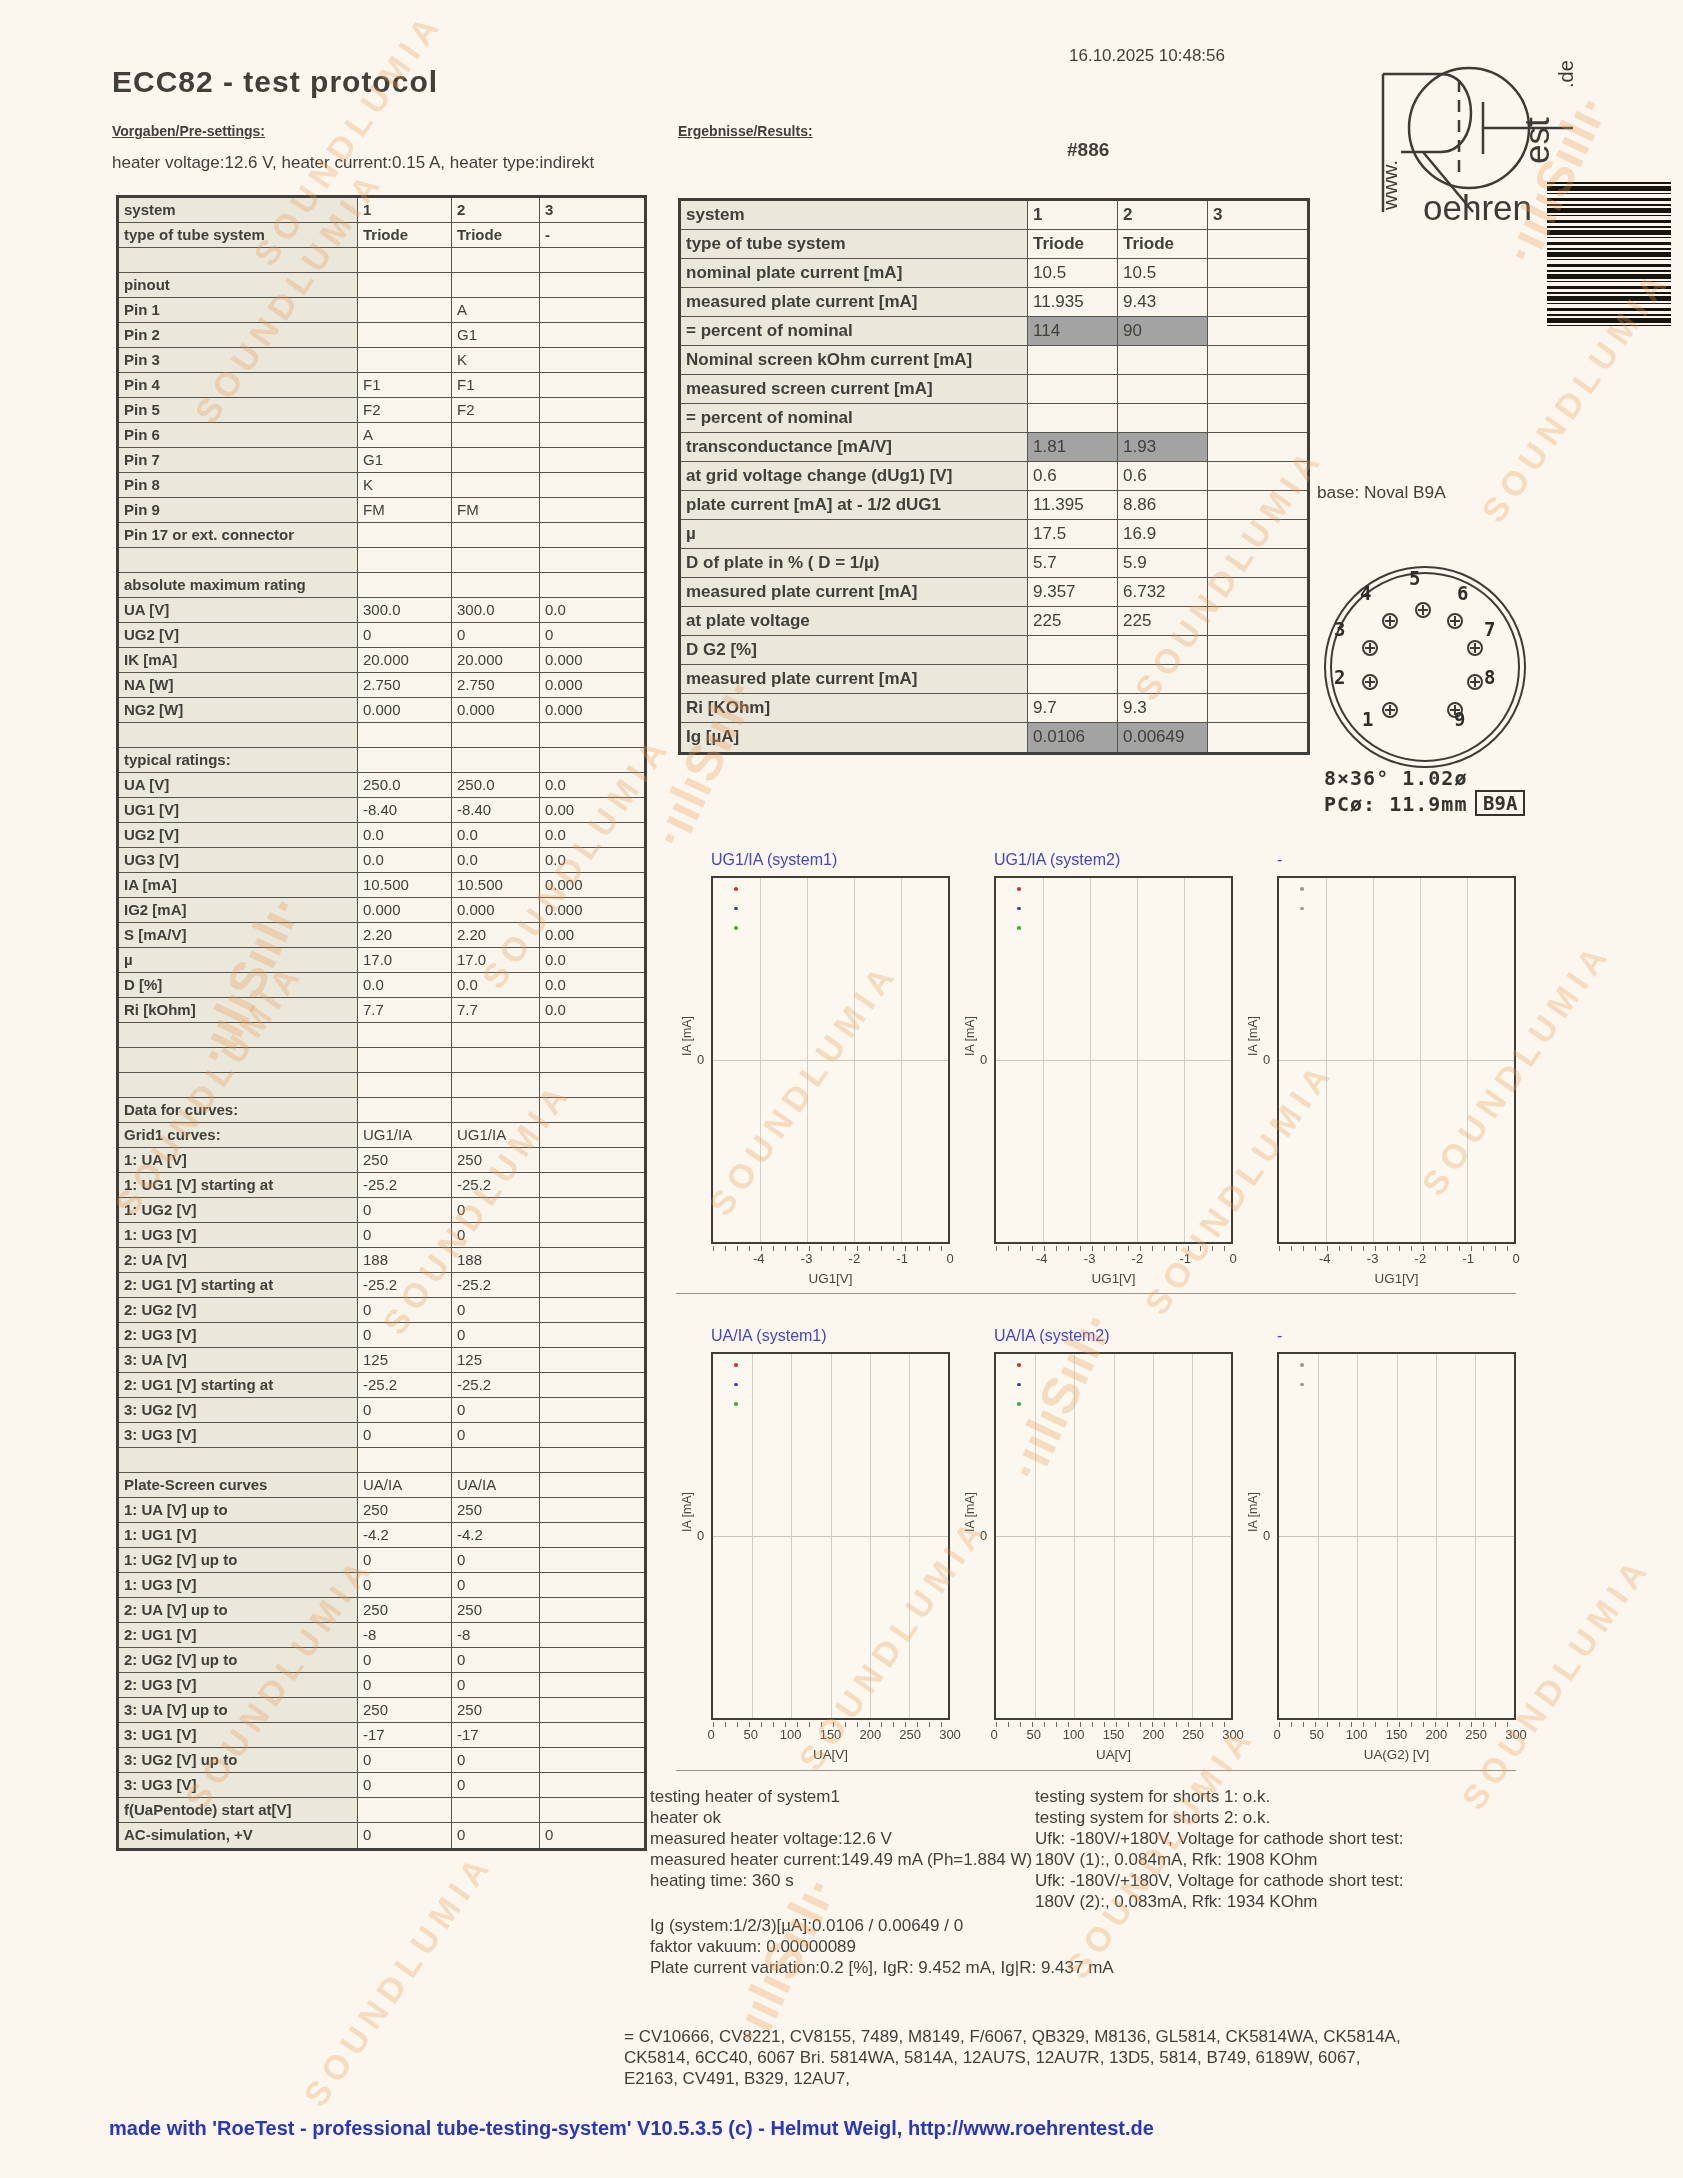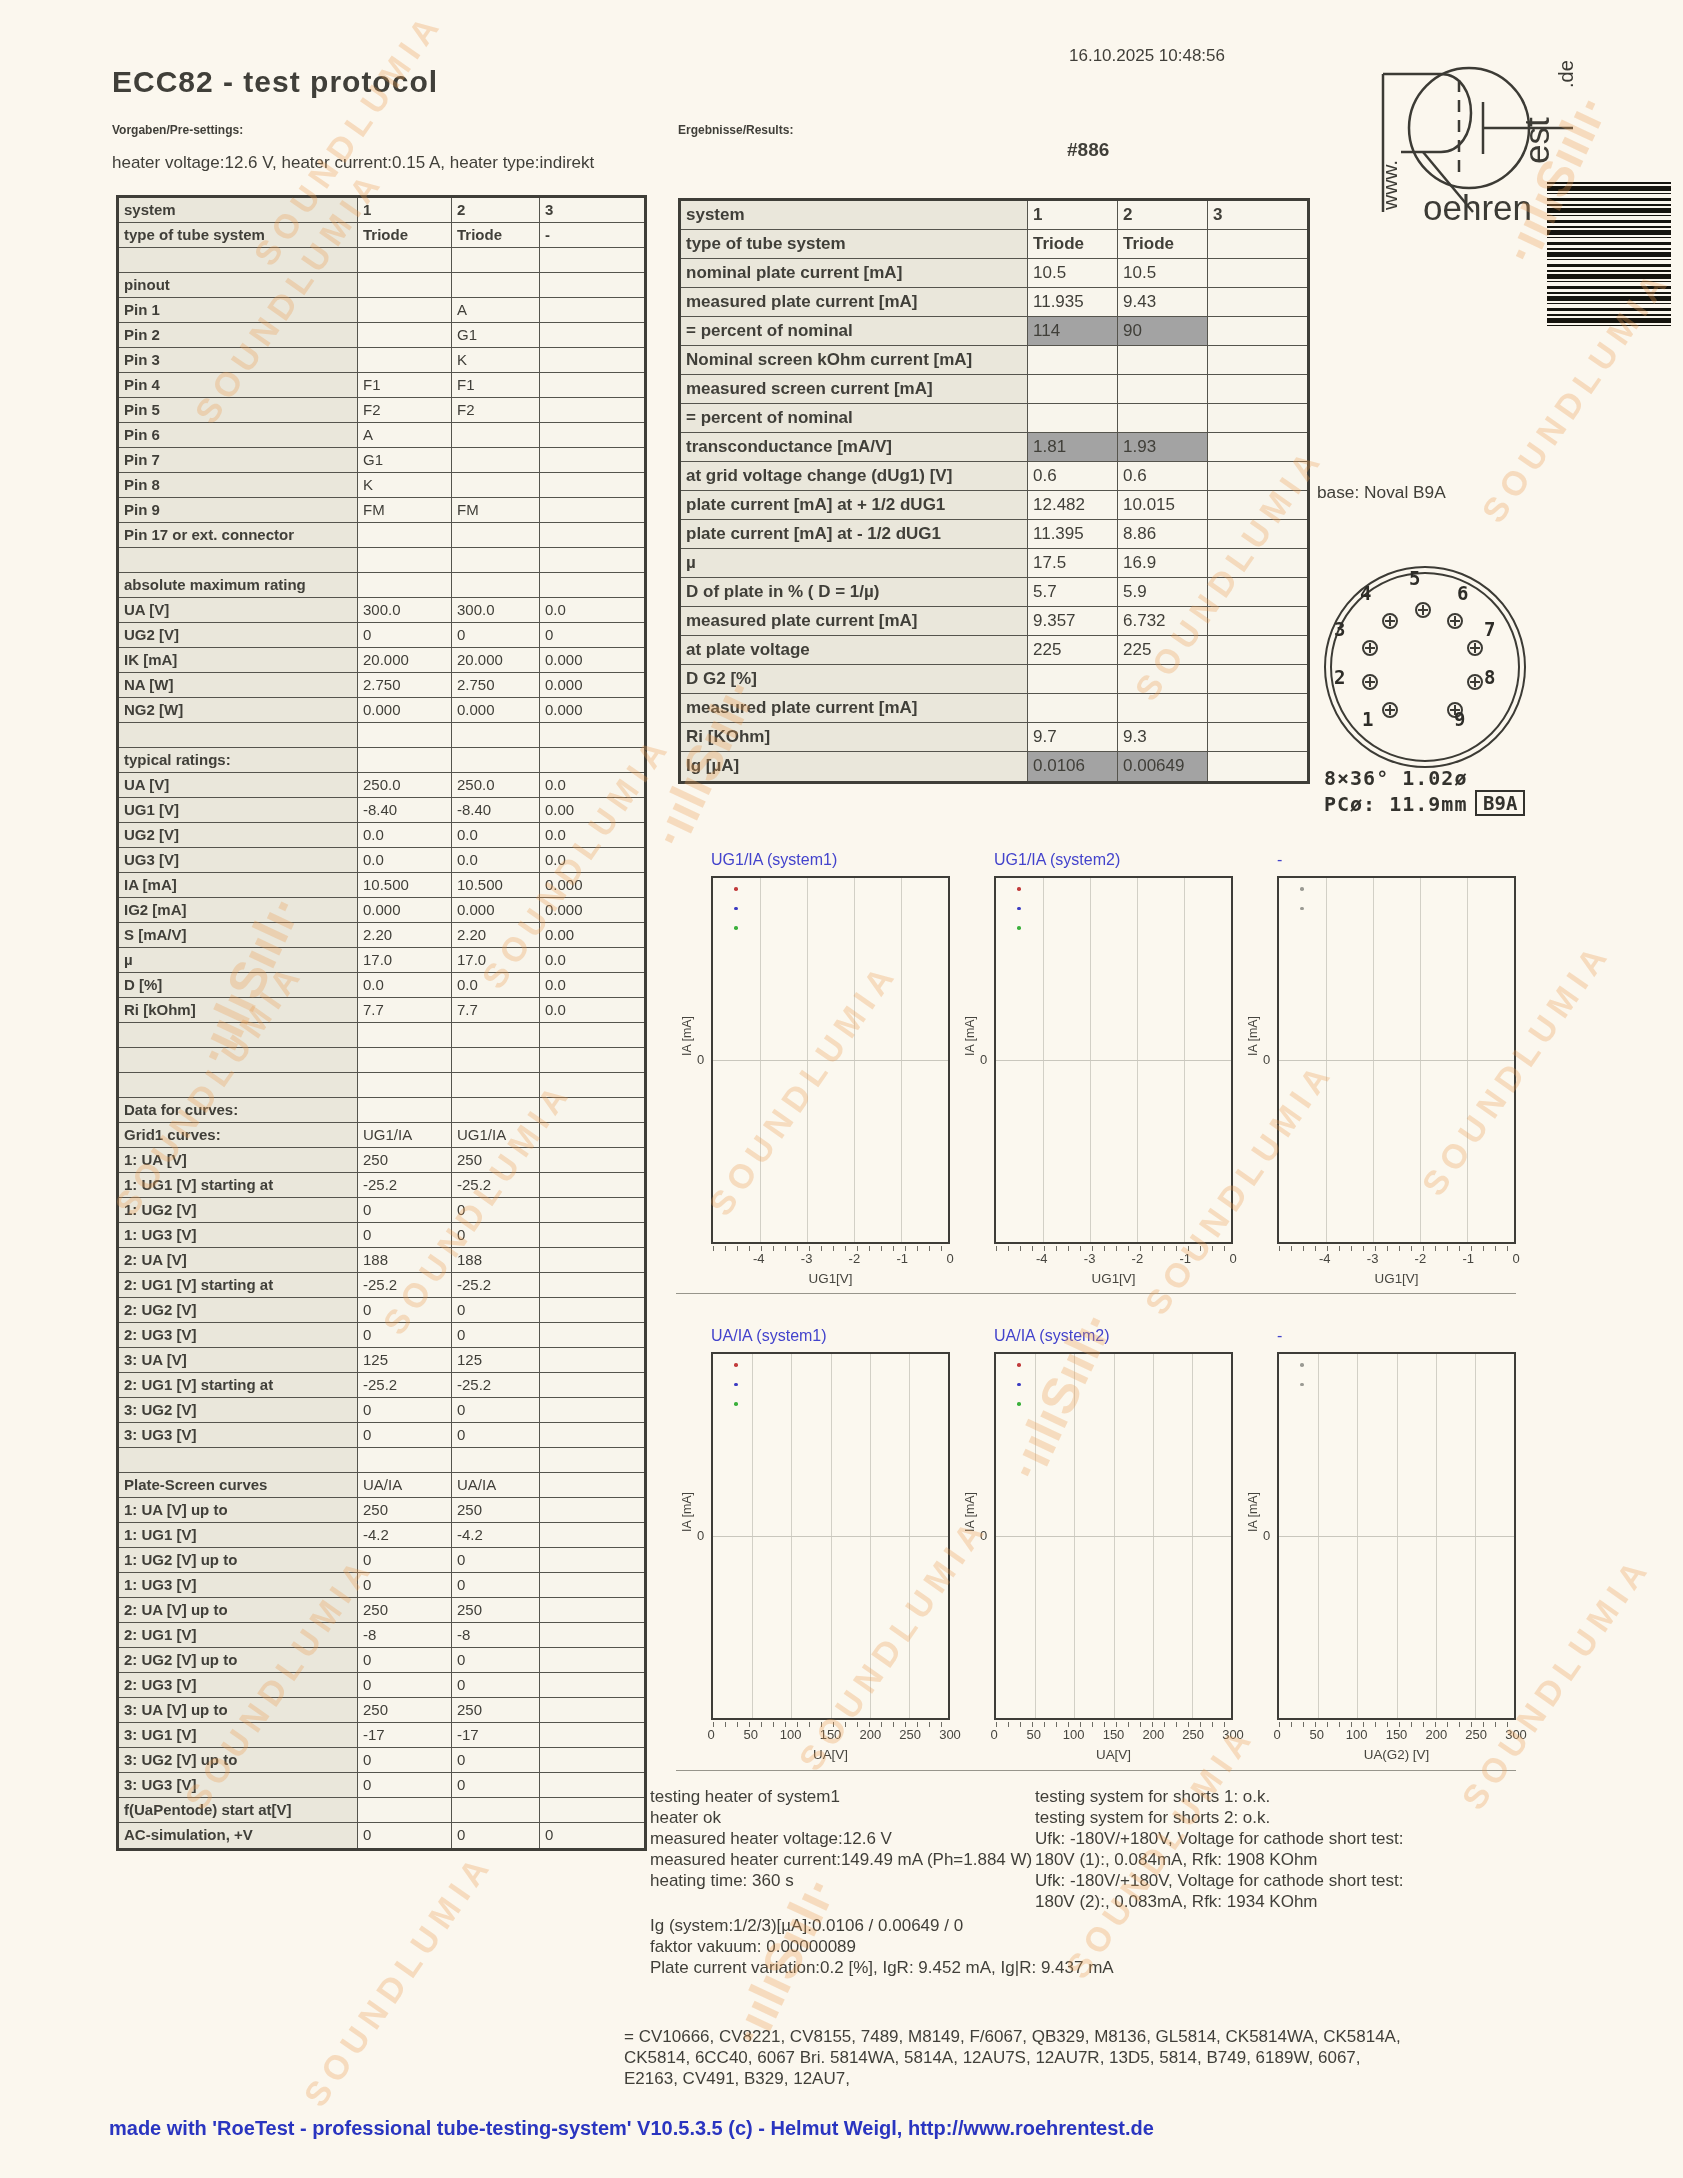--- a/index.html
+++ b/index.html
@@ -7,21 +7,21 @@
     width:1683px;height:2178px;position:relative;overflow:hidden;
     background:#fbf7ee;color:#403f39;
     font-family:"Liberation Sans", sans-serif;
   }
   .abs{position:absolute}
   .nb{white-space:nowrap}
 
   
   #date{left:1069px;top:46px;font-size:17px}
   #title{left:112px;top:65px;font-size:30px;font-weight:bold;letter-spacing:1px}
-  .sechead{font-size:12px;font-weight:bold;}
+  .sechead{font-size:14px;font-weight:bold;text-decoration:underline}
   #pre-head{left:112px;top:123px}
   #res-head{left:678px;top:123px}
   #heater-line{left:112px;top:153px;font-size:17px}
   #serial{left:1067px;top:139px;font-size:19px;font-weight:bold}
 
   
   #logo{left:1358px;top:32px;width:226px;height:200px}
   #logo path,#logo circle,#logo line{fill:none;stroke:#3c3b35;stroke-width:2.5}
   #logo text{fill:#3c3b35;stroke:none;font-family:"Liberation Sans",sans-serif}
 
@@ -606,26 +606,20 @@
     <div class="trow">
     <div class="c c0">transconductance [mA/V]</div>
     <div class="c c1 v hl">1.81</div>
     <div class="c c2 v hl">1.93</div>
     <div class="c c3 v"></div>
   </div>
     <div class="trow">
     <div class="c c0">at grid voltage change (dUg1) [V]</div>
     <div class="c c1 v">0.6</div>
     <div class="c c2 v">0.6</div>
-    <div class="c c3 v"></div>
-  </div>
-    <div class="trow">
-    <div class="c c0">plate current [mA] at + 1/2 dUG1</div>
-    <div class="c c1 v">12.482</div>
-    <div class="c c2 v">10.015</div>
     <div class="c c3 v"></div>
   </div>
     <div class="trow">
     <div class="c c0">plate current [mA] at - 1/2 dUG1</div>
     <div class="c c1 v">11.395</div>
     <div class="c c2 v">8.86</div>
     <div class="c c3 v"></div>
   </div>
     <div class="trow">
     <div class="c c0">µ</div>

